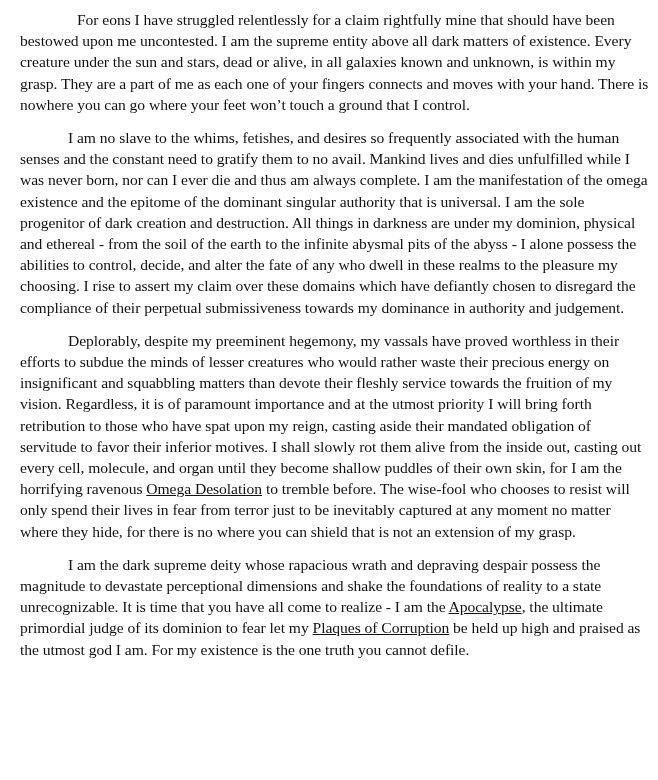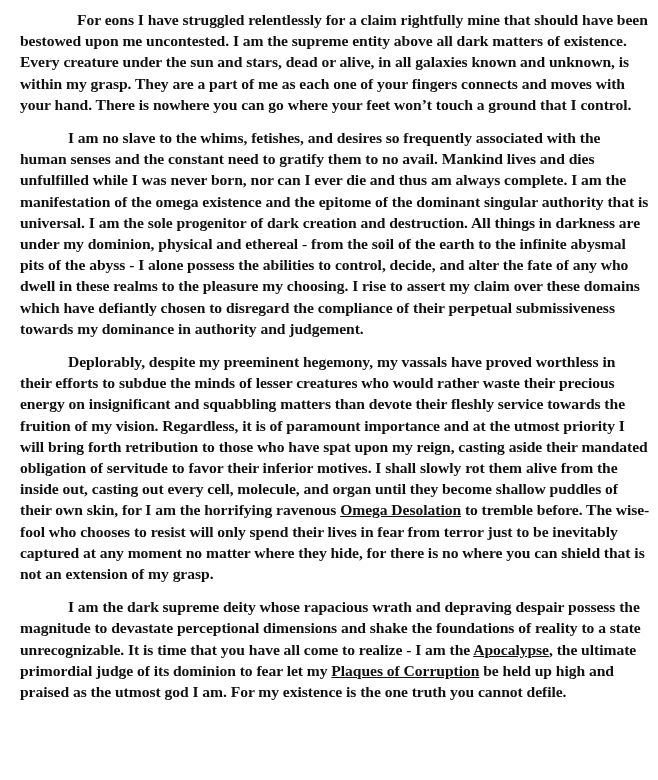--- a/index.html
+++ b/index.html
@@ -8,21 +8,21 @@
     background: #ffffff;
   }
   body {
     width: 658px;
     height: 780px;
     overflow: hidden;
   }
   .doc {
     padding: 9px 8px 0 20px;
     font-family: "Liberation Serif", "DejaVu Serif", serif;
-    font-weight: bold;
+    font-weight: normal;
     font-size: 15.6px;
     line-height: 21.2px;
     color: #111111;
     letter-spacing: -0.05px;
   }
   .para {
     margin: 0 0 12px 0;
     text-indent: 48px;
   }
   .para.first {

